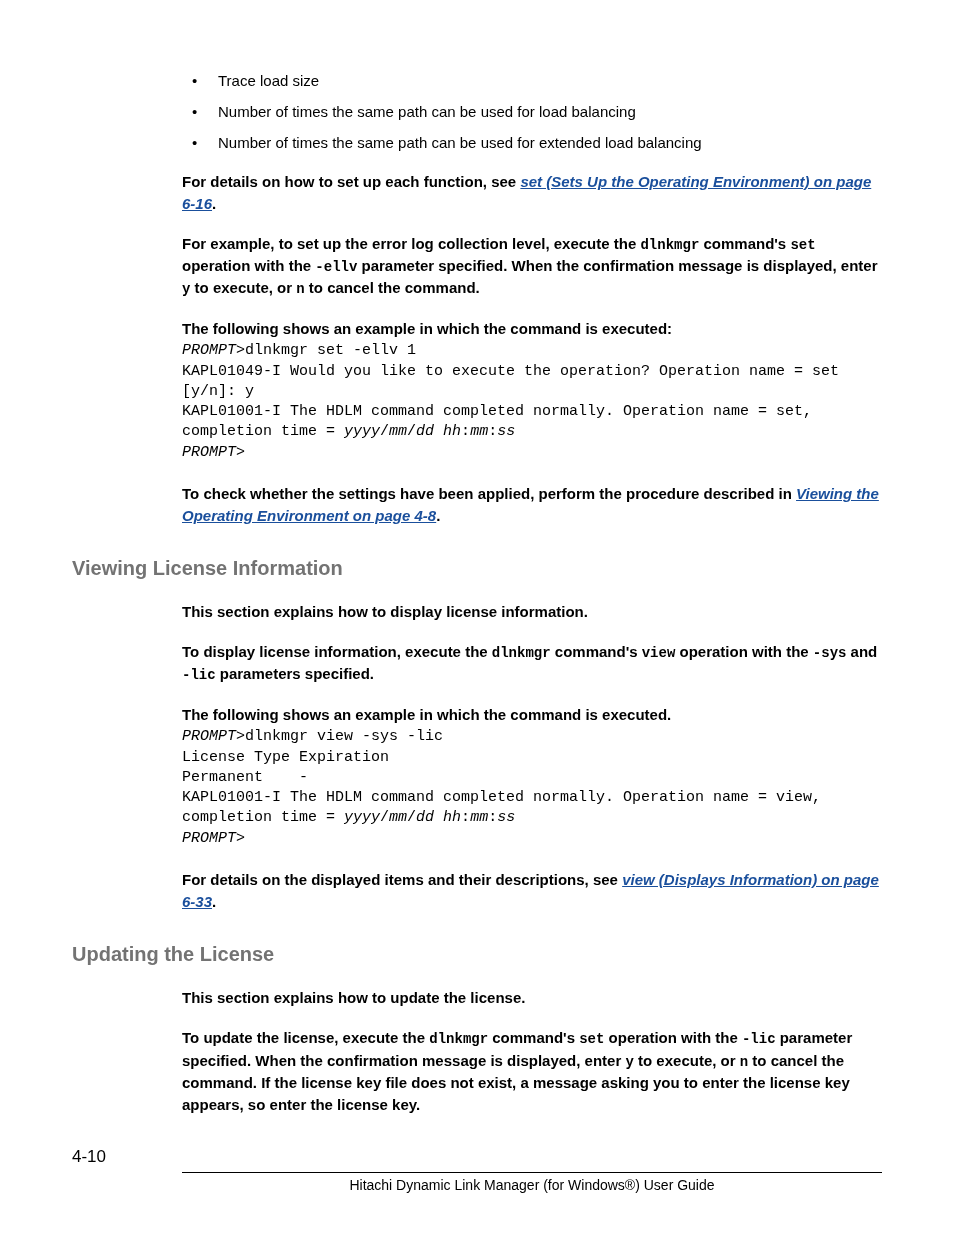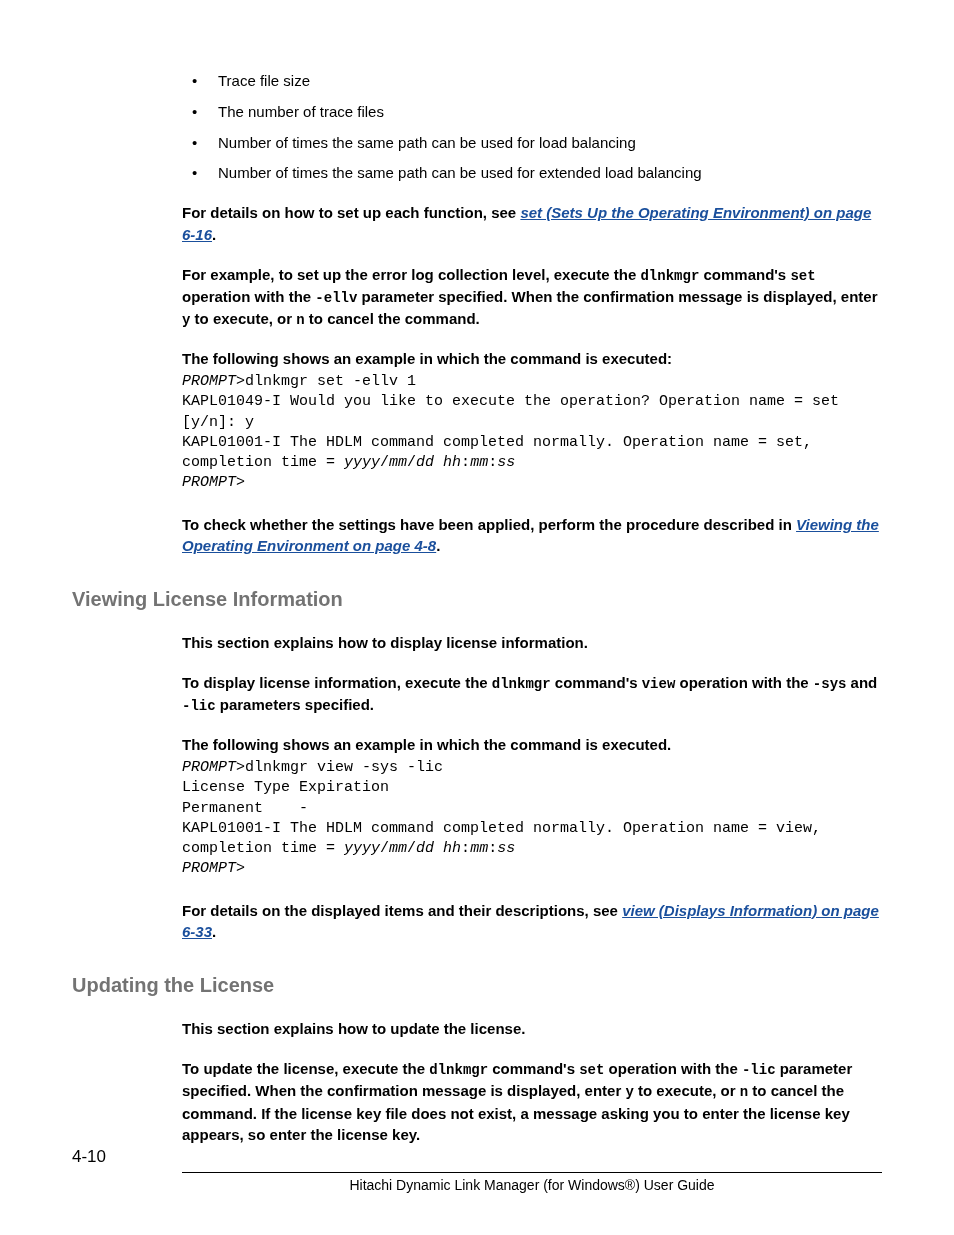--- a/index.html
+++ b/index.html
@@ -85,22 +85,21 @@
     text-align: center;
     font-size: 14px;
     margin-left: 110px;
     margin-top: 2px;
   }
 </style>
 </head>
 <body>
 
 <ul class="bullets">
-  <li>Trace file size</li>
-  <li>The number of trace files</li>
+  <li>Trace load size</li>
   <li>Number of times the same path can be used for load balancing</li>
   <li>Number of times the same path can be used for extended load balancing</li>
 </ul>
 
 <p class="content-block">
   <span>For details on how to set up each function, see </span><a href="#" class="xref">set (Sets Up the Operating Environment) on page 6-16</a><span>.</span>
 </p>
 
 <p class="content-block">
   <span>For example, to set up the error log collection level, execute the </span><span class="mono">dlnkmgr</span><span> command's </span><span class="mono">set</span><span> operation with the </span><span class="mono">-ellv</span><span> parameter specified. When the confirmation message is displayed, enter </span><span class="mono">y</span><span> to execute, or </span><span class="mono">n</span><span> to cancel the command.</span>

